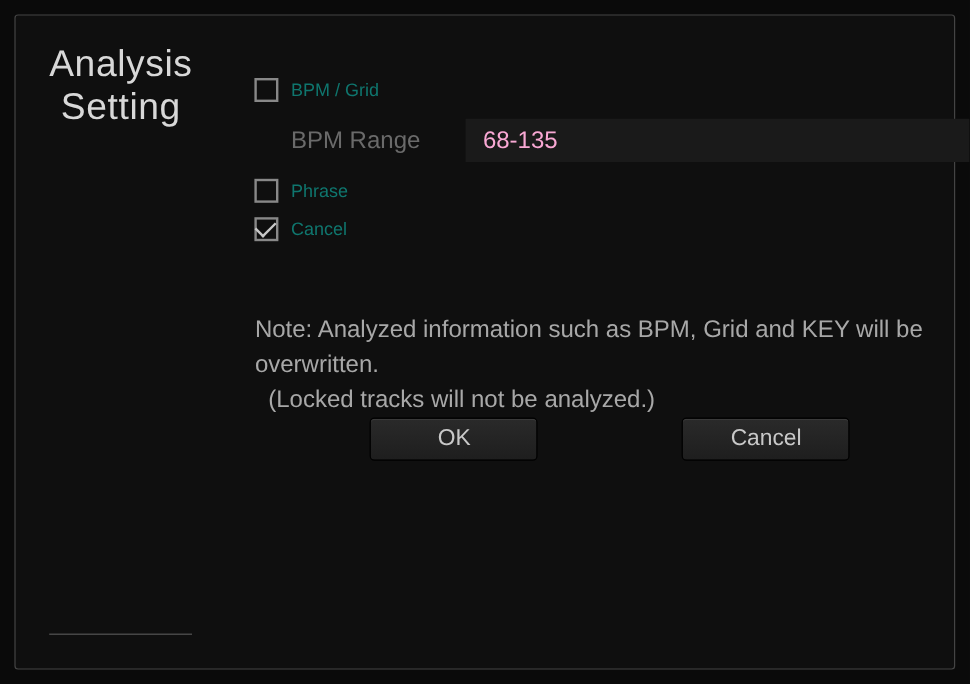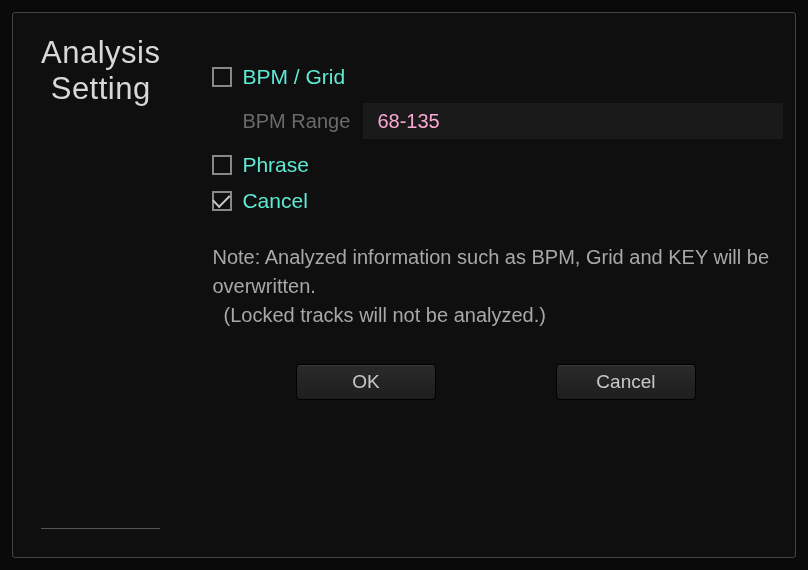--- a/index.html
+++ b/index.html
@@ -58,28 +58,28 @@
     }
     .checkbox.checked::after {
       content: "";
       width: 14px;
       height: 8px;
       border-left: 2.5px solid #c8c8c8;
       border-bottom: 2.5px solid #c8c8c8;
       transform: rotate(-45deg) translate(1px, -2px);
     }
     .option-label {
-      color: #5eead4;
-      font-size: 21px;
+      color: #0f766e;
+      font-size: 15px;
       font-weight: 400;
     }
     .sub-row {
       display: flex;
       align-items: center;
-      gap: 1px;
+      gap: 26px;
       padding-left: 34px;
       margin-bottom: 14px;
       margin-top: 2px;
     }
     .sub-label {
       color: #6a6a6a;
       font-size: 20px;
       font-weight: 400;
       min-width: 120px;
     }
@@ -90,29 +90,28 @@
       font-size: 20px;
       padding: 6px 14px;
       width: 420px;
       height: 36px;
       outline: none;
     }
     .note-text {
       color: #a8a8a8;
       font-size: 20px;
       line-height: 1.45;
-      margin-top: 18px;
+      margin-top: 48px;
       padding-left: 4px;
       padding-right: 4px;
     }
     .button-row {
       display: flex;
       justify-content: center;
       gap: 120px;
-      margin-top: 34px;
     }
     .btn {
       background: linear-gradient(to bottom, #2a2a2a, #1e1e1e);
       border: 1px solid #000;
       border-radius: 4px;
       color: #c8c8c8;
       font-size: 19px;
       padding: 6px 0;
       width: 140px;
       text-align: center;

